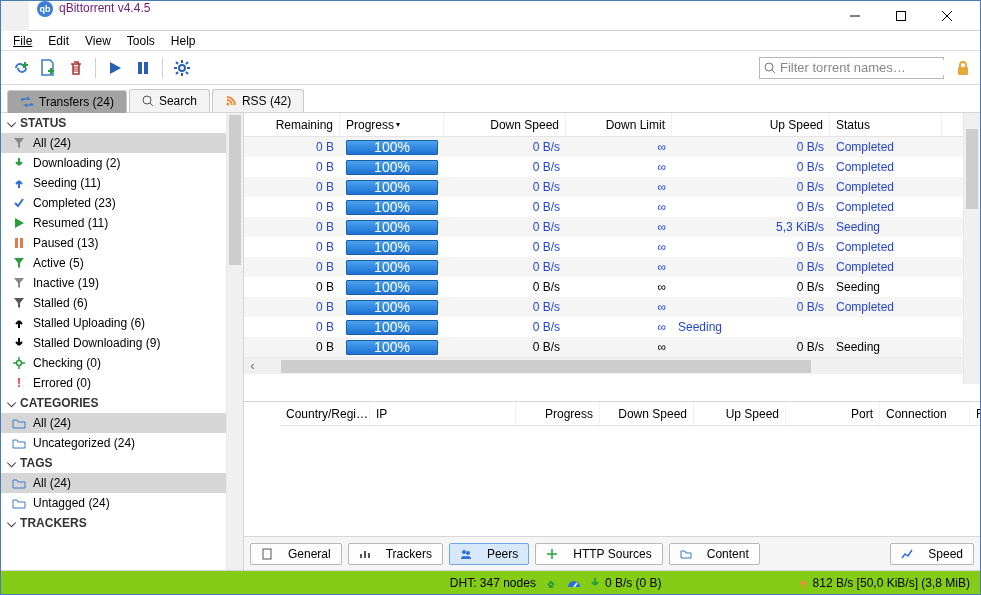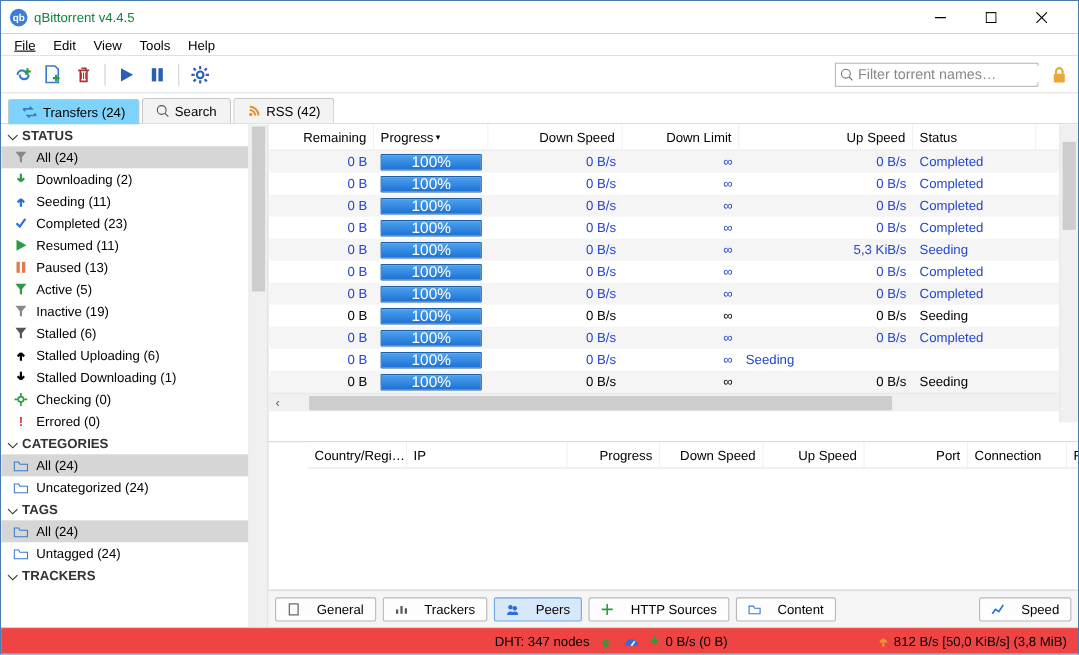--- a/index.html
+++ b/index.html
@@ -1,21 +1,21 @@
 <!DOCTYPE html>
 <html><head>
 <meta charset="utf-8">
 <style>
 * { box-sizing: border-box; margin: 0; padding: 0; font-family: "Segoe UI", Tahoma, sans-serif; font-size: 12px; }
 body { width: 981px; height: 595px; background: #f0f0f0; display: flex; flex-direction: column; border: 1px solid #4a7ab3; overflow: hidden; }
 
 
-.titlebar { height: 30px; background: #fff; display: flex; align-items: center; padding: 0 10px 0 8px; border-bottom: 1px solid #d0d0d0; }
+.titlebar { height: 30px; background: #fff; display: flex; padding: 0 10px 0 8px; border-bottom: 1px solid #d0d0d0; margin-left: 28px; }
 .titlebar .app-icon { width: 16px; height: 16px; background: #3b7dd8; border-radius: 50%; display: flex; align-items: center; justify-content: center; color: #fff; font-size: 9px; font-weight: bold; margin-right: 6px; }
-.titlebar .title { color: #15803d; }
+.titlebar .title { color: #701a75; }
 .titlebar .spacer { flex: 1; }
 .titlebar .win-btn { width: 46px; height: 30px; display: flex; align-items: center; justify-content: center; color: #000; }
 
 
 .menubar { height: 20px; background: #fff; display: flex; align-items: center; padding: 0 4px; border-bottom: 1px solid #e0e0e0; }
 .menubar .mitem { padding: 2px 8px; }
 .menubar .mitem:first-child { text-decoration: underline; text-decoration-color: #000; }
 
 
 .toolbar { height: 34px; background: #fff; display: flex; align-items: center; padding: 0 6px; gap: 2px; border-bottom: 1px solid #d9d9d9; }
@@ -23,21 +23,21 @@
 .toolbar .sep { width: 1px; height: 20px; background: #d0d0d0; margin: 0 4px; }
 .toolbar .tspacer { flex: 1; }
 .toolbar .filterwrap { display: flex; align-items: center; border: 1px solid #b9b9b9; height: 22px; width: 185px; padding: 0 4px; background: #fff; }
 .toolbar .filterwrap input { border: none; outline: none; flex: 1; font-size: 13px; padding-left: 4px; color: #000; }
 .toolbar .filterwrap input::placeholder { color: #888; }
 .toolbar .lock { width: 22px; height: 22px; display:flex; align-items:center; justify-content:center; margin-left:6px; }
 
 
 .tabsrow { height: 28px; background: #fff; display: flex; align-items: flex-end; padding: 0 6px; border-bottom: 1px solid #d5d5d5; }
 .tab { border: 1px solid #c8c8c8; border-bottom: none; border-radius: 3px 3px 0 0; background: #f3f3f3; padding: 4px 12px; margin-right: 2px; position: relative; display:flex; align-items:center; gap:5px; }
-.tab.active { background: #7dd3fc; z-index: 2; top: 1px; }
+.tab.active { background: #a3a3a3; z-index: 2; top: 1px; }
 
 
 .main { flex: 1; display: flex; background: #fff; overflow: hidden; }
 
 
 .sidebar { width: 243px; border-right: 1px solid #d5d5d5; overflow: hidden; display: flex; background:#fff; }
 .sbcontent { flex: 1; overflow-y: auto; }
 .sbscroll { width: 17px; background: #f0f0f0; border-left: 1px solid #e8e8e8; position: relative; }
 .sbscroll .thumb { position:absolute; left:2px; right:2px; top:2px; height: 150px; background:#cdcdcd; border-radius:0; }
 .sbhdr { display: flex; align-items: center; padding: 3px 6px; font-weight: bold; color:#333; }
@@ -85,21 +85,21 @@
 .peers .hscroll .track{flex:1; position:relative;}
 .peers .hscroll .thumb{position:absolute; top:2px; bottom:2px; left:0; width:530px; background:#cdcdcd;}
 
 
 .btabs { height: 34px; border-top:1px solid #d5d5d5; background:#f5f5f5; display:flex; align-items:center; padding: 0 6px; gap:6px;}
 .btab { border:1px solid #b8b8b8; background:#fdfdfd; padding:3px 10px; border-radius:2px; display:flex; align-items:center; gap:15px; }
 .btab.active { background:#d8e8fb; border-color:#6fa7e4; }
 .btabs .bspacer{flex:1;}
 
 
-.statusbar { height: 24px; background:#ef4444; border-top:1px solid #d5d5d5; display:flex; align-items:center; padding:0 10px; gap:8px;}
+.statusbar { height: 24px; background:#84cc16; border-top:1px solid #d5d5d5; display:flex; align-items:center; padding:0 10px; gap:8px;}
 .statusbar .sspacer{flex:1;}
 .statusbar .sitem { display:flex; align-items:center; gap:5px; }
 svg { display:block; }
 </style>
 </head>
 <body>
 
 <div class="titlebar">
   <div class="app-icon">qb</div>
   <div class="title">qBittorrent v4.4.5</div>
@@ -313,21 +313,21 @@
             </svg>
           </span>
           <span>Stalled Uploading (6)</span>
         </div>
       <div class="sbitem">
           <span class="ico">
             <svg width="12" height="12">
               <path d="M6 1 v7 m0 0 l-3 -3 m3 3 l3 -3" fill="none" stroke="#000" stroke-width="2"></path>
             </svg>
           </span>
-          <span>Stalled Downloading (1)</span>
+          <span>Stalled Downloading (9)</span>
         </div>
       <div class="sbitem">
           <span class="ico">
             <svg width="12" height="12">
               <circle cx="6" cy="6" r="2.5" fill="none" stroke="#2a9d3e" stroke-width="1.5"></circle>
               <g stroke="#2a9d3e" stroke-width="1.5">
                 <line x1="6" y1="0" x2="6" y2="3"></line>
                 <line x1="6" y1="9" x2="6" y2="12"></line>
                 <line x1="0" y1="6" x2="3" y2="6"></line>
                 <line x1="9" y1="6" x2="12" y2="6"></line>

